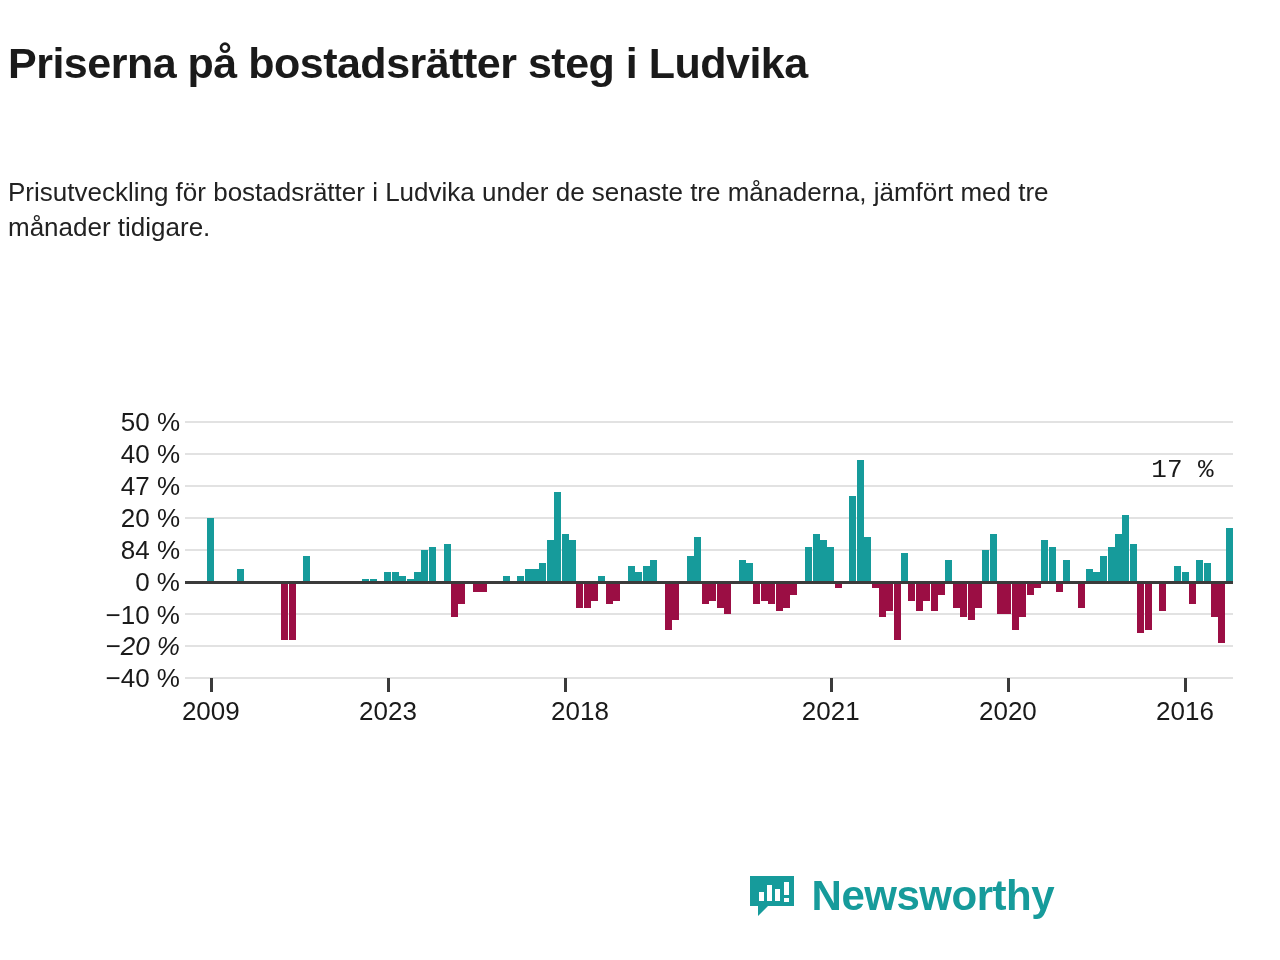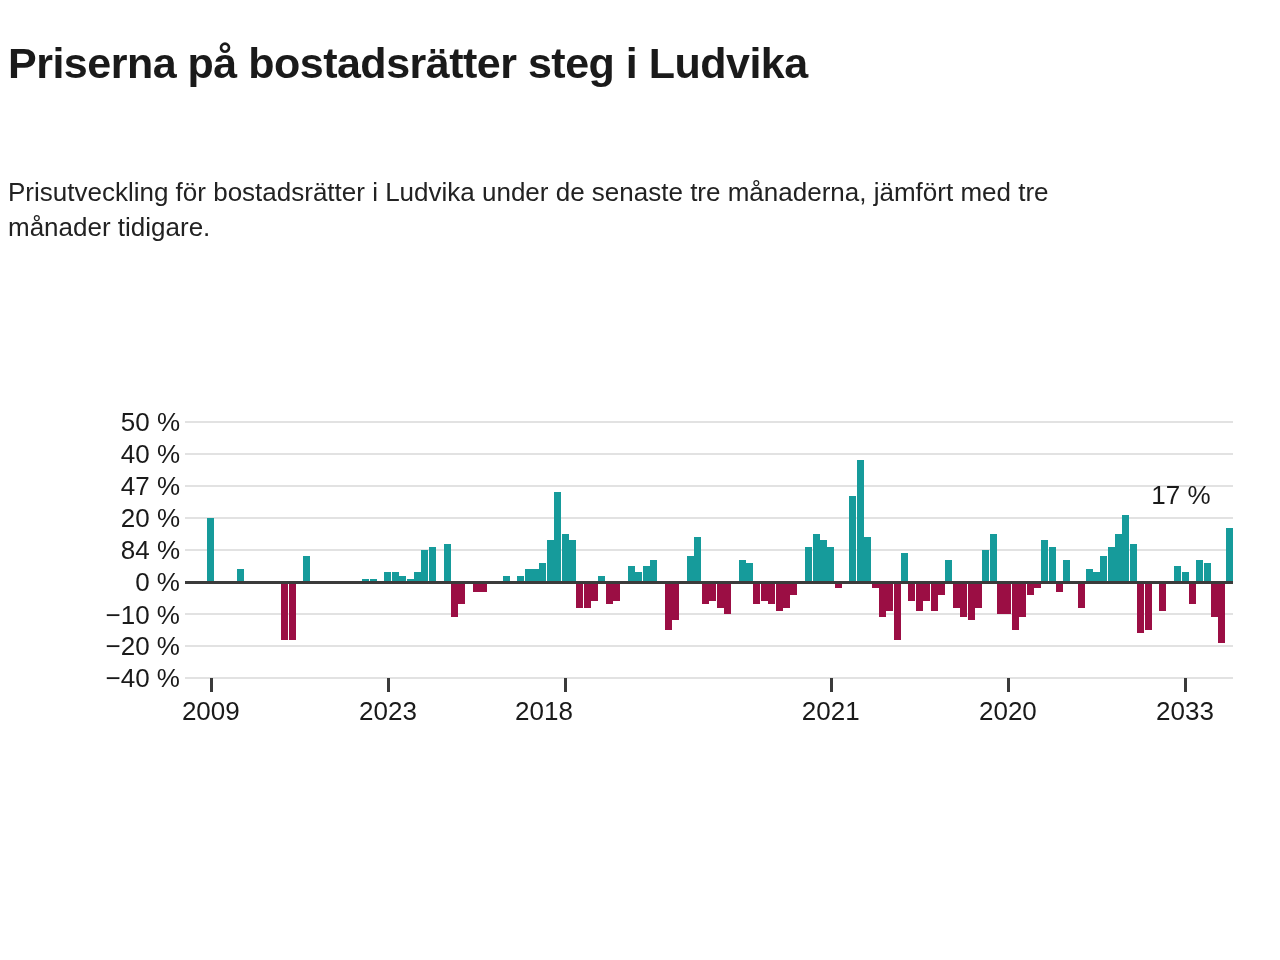--- a/index.html
+++ b/index.html
@@ -151,21 +151,21 @@
 
   <div id="chart">
     <div id="yaxis">
         <div class="ylabel" style="top: 0px;">50 %</div>
         <div class="ylabel" style="top: 32px;">40 %</div>
         <div class="ylabel" style="top: 64px;">47 %</div>
         <div class="ylabel" style="top: 96px;">20 %</div>
         <div class="ylabel" style="top: 128px;">84 %</div>
         <div class="ylabel" style="top: 160px;">0 %</div>
         <div class="ylabel" style="top: 193px;">−10 %</div>
-        <div class="ylabel" style="top: 224px;">−20 %</div>
+        <div class="ylabel" style="top: 224px; font-style: italic;">−20 %</div>
         <div class="ylabel" style="top: 256px;">−40 %</div>
       </div>
     <div id="plot">
         <div class="gridline" style="top: -1px;"></div>
         <div class="gridline" style="top: 31px;"></div>
         <div class="gridline" style="top: 63px;"></div>
         <div class="gridline" style="top: 95px;"></div>
         <div class="gridline" style="top: 127px;"></div>
         <div class="gridline" style="top: 191px;"></div>
         <div class="gridline" style="top: 223px;"></div>
@@ -279,25 +279,38 @@
         <div class="bar neg" style="left: 1026.05px; top: 160px; height: 35.2px;"></div>
         <div class="bar neg" style="left: 1033.43px; top: 160px; height: 60.8px;"></div>
         <div class="bar pos" style="left: 1040.81px; top: 105.6px; height: 54.4px;"></div>
       </div>
     <div id="xaxis">
         <div class="tick" style="left: 24.831px;"></div>
         <div class="xlabel" style="left: 25.831px;">2009</div>
         <div class="tick" style="left: 201.958px;"></div>
         <div class="xlabel" style="left: 202.958px;">2023</div>
         <div class="tick" style="left: 379.085px;"></div>
-        <div class="xlabel" style="left: 359px;">2018</div>
+        <div class="xlabel" style="left: 395px;">2018</div>
         <div class="tick" style="left: 644.775px;"></div>
         <div class="xlabel" style="left: 645.775px;">2021</div>
         <div class="tick" style="left: 821.901px;"></div>
         <div class="xlabel" style="left: 822.901px;">2020</div>
         <div class="tick" style="left: 999.028px;"></div>
-        <div class="xlabel" style="left: 1000.03px;">2033</div>
+        <div class="xlabel" style="left: 1000.03px;">2016</div>
       </div>
-    <div id="annotation" style="left: 1151.31px; top: 80px;">17 %</div>
+    <div id="annotation" style="left: 1151.31px; top: 55px; font-family: Liberation Mono, monospace;">17 %</div>
   </div>
 
+  <div id="footer">
+    <span id="logo-mark">
+      <svg width="52" height="52" viewBox="0 0 52 52">
+        <path d="M4 6 h44 a0 0 0 0 1 0 0 v30 a0 0 0 0 1 0 0 h-26 l-10 10 v-10 h-8 a0 0 0 0 1 0 0 v-30 z" fill="#169b9b"></path>
+        <rect x="13" y="22" width="5" height="9" fill="#ffffff"></rect>
+        <rect x="21" y="15" width="5" height="16" fill="#ffffff"></rect>
+        <rect x="29" y="19" width="5" height="12" fill="#ffffff"></rect>
+        <rect x="38" y="12" width="5" height="13" fill="#ffffff"></rect>
+        <rect x="38" y="28" width="5" height="4" fill="#ffffff"></rect>
+      </svg>
+    </span>
+    <span id="logo-text">Newsworthy</span>
+  </div>
 
 </div>
 
 </body></html>

